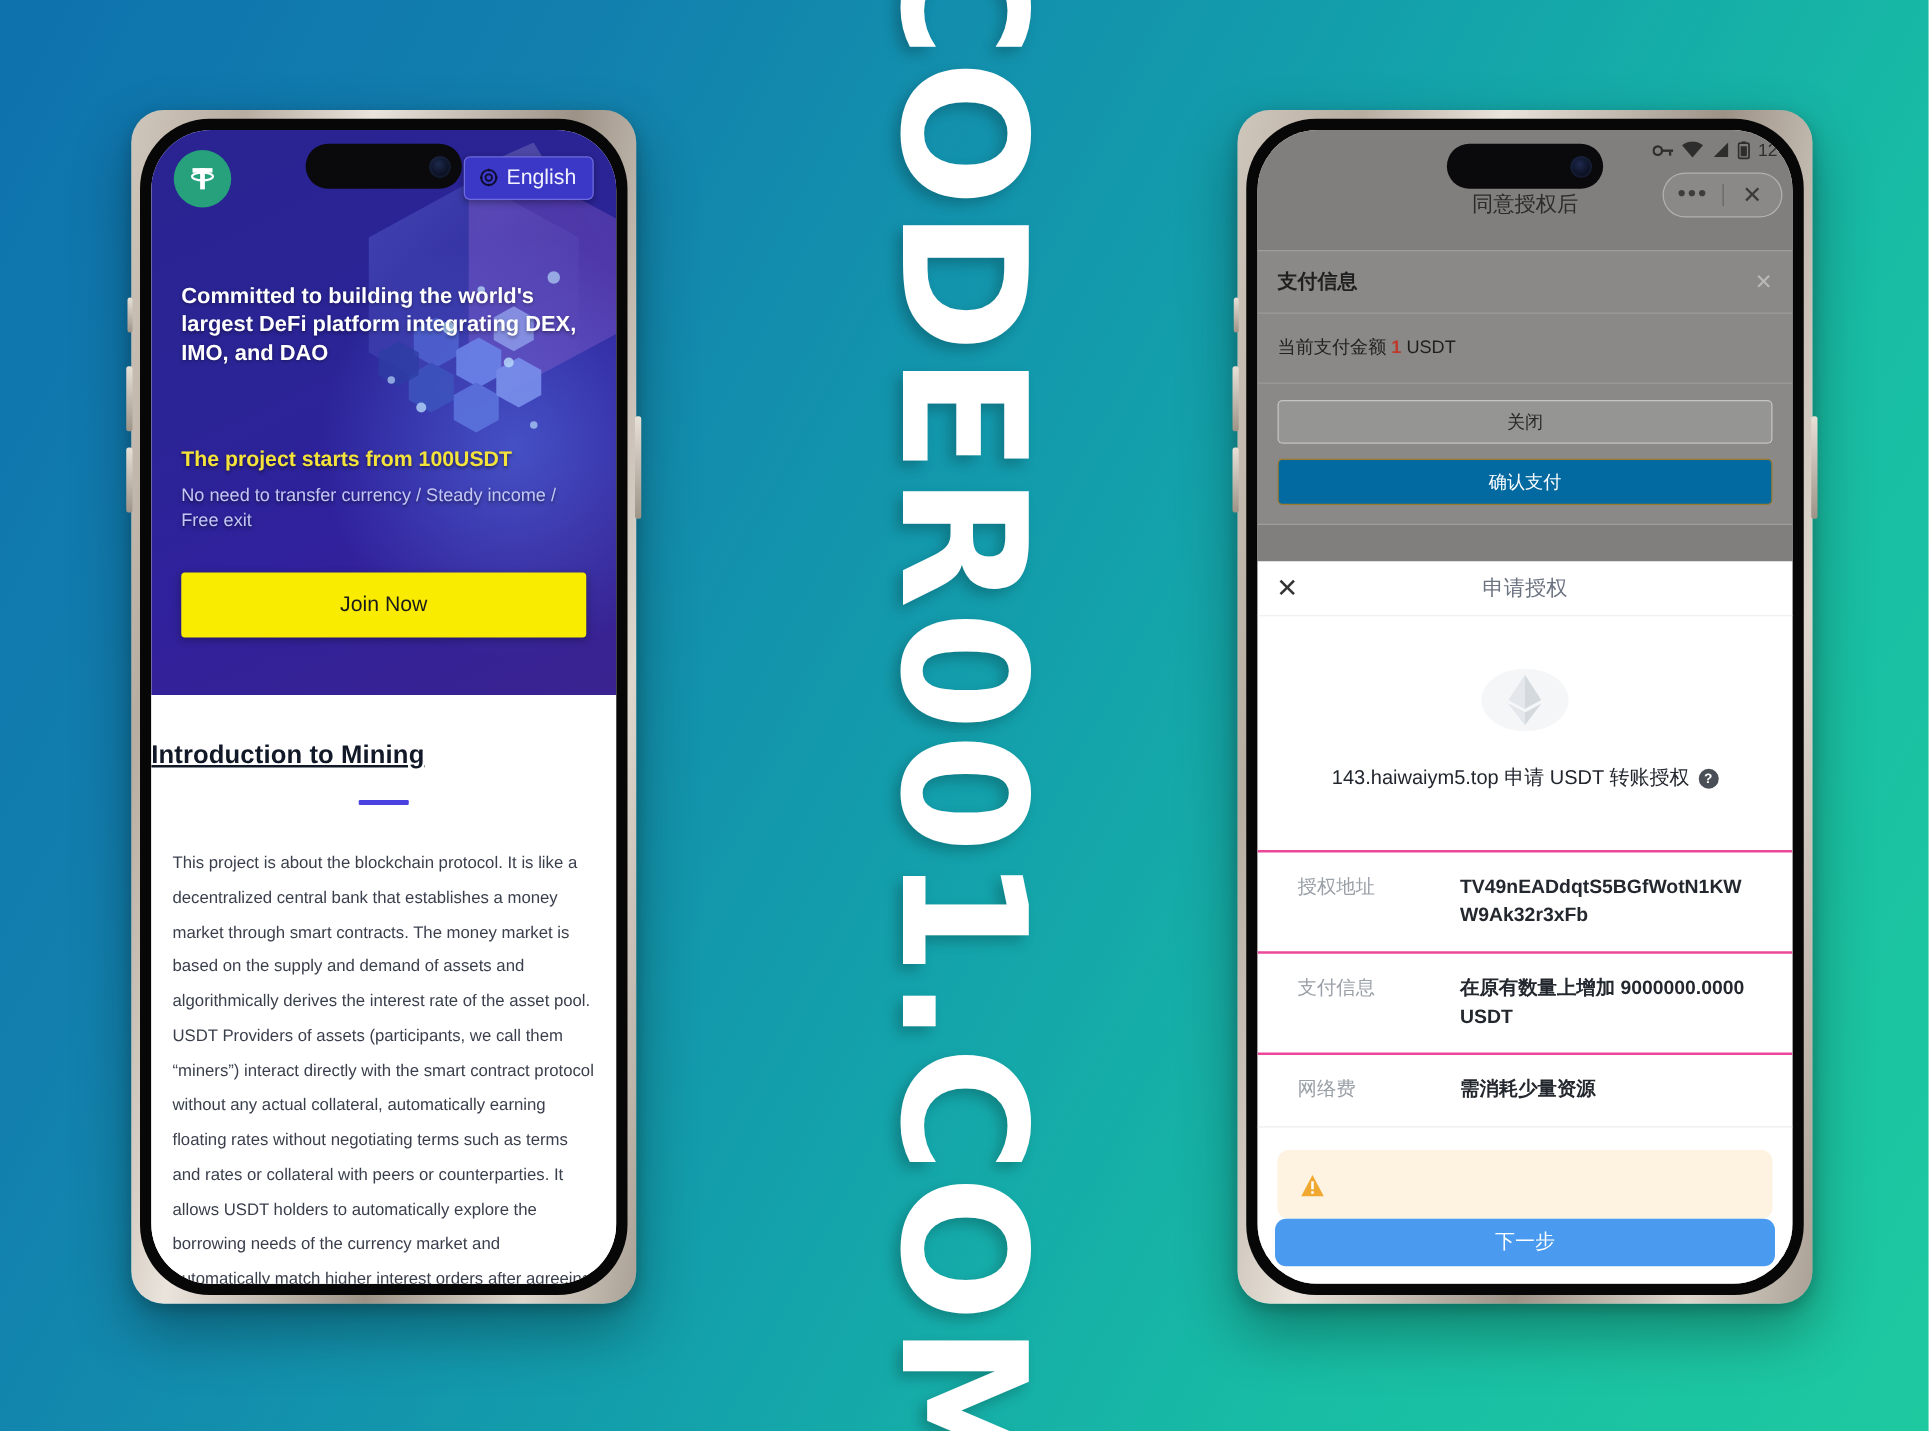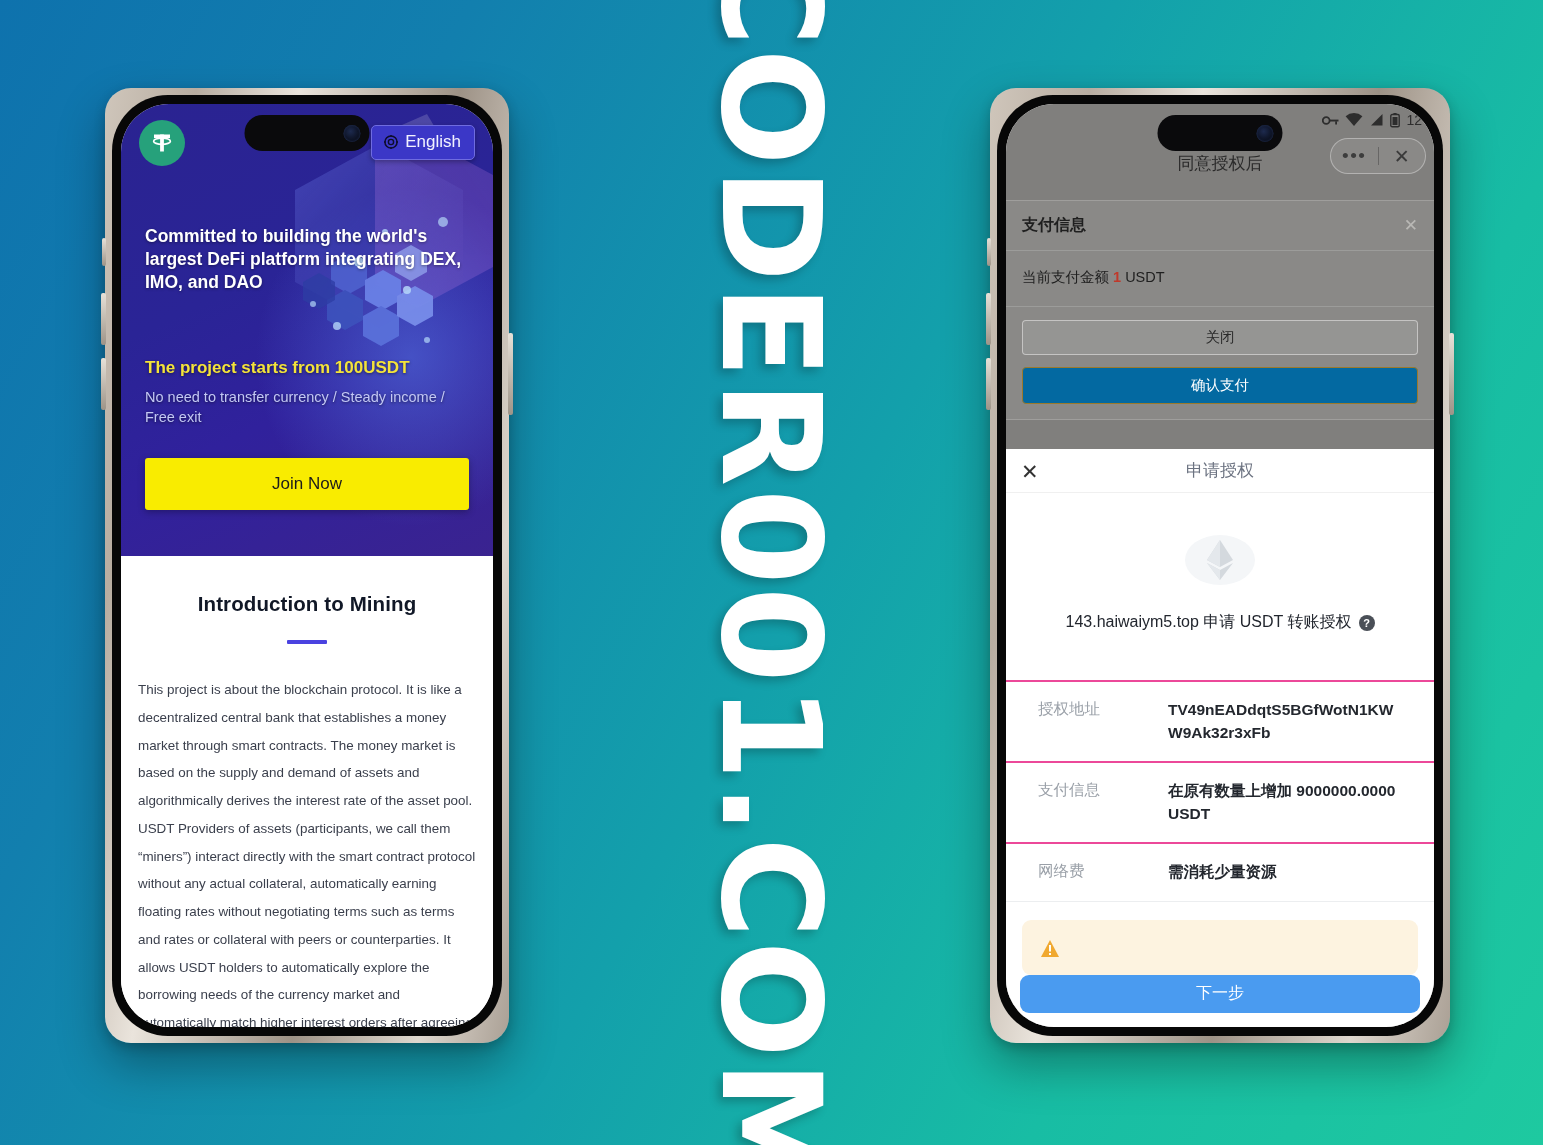--- a/index.html
+++ b/index.html
@@ -152,25 +152,25 @@
     width: calc(100% - 48px);
     height: 52px;
     font-size: 17px;
     font-family: "Liberation Sans", sans-serif;
     border-radius: 3px;
     cursor: pointer;
     box-shadow: 0 2px 7px rgba(0,0,0,.3);
   }
   .intro-wrap { padding: 36px 0 0 0; background: #fff; }
   .intro-title {
-    text-align: center;
     font-size: 20.5px;
     font-weight: 700;
     color: #111827;
     letter-spacing: .1px;
+    text-decoration: underline;
   }
   .intro-rule {
     width: 40px; height: 4px;
     background: #4a42e0;
     margin: 24px auto 0 auto;
     border-radius: 1px;
   }
   .intro-body {
     margin: 32px 17px 0 17px;
     font-size: 13.4px;

